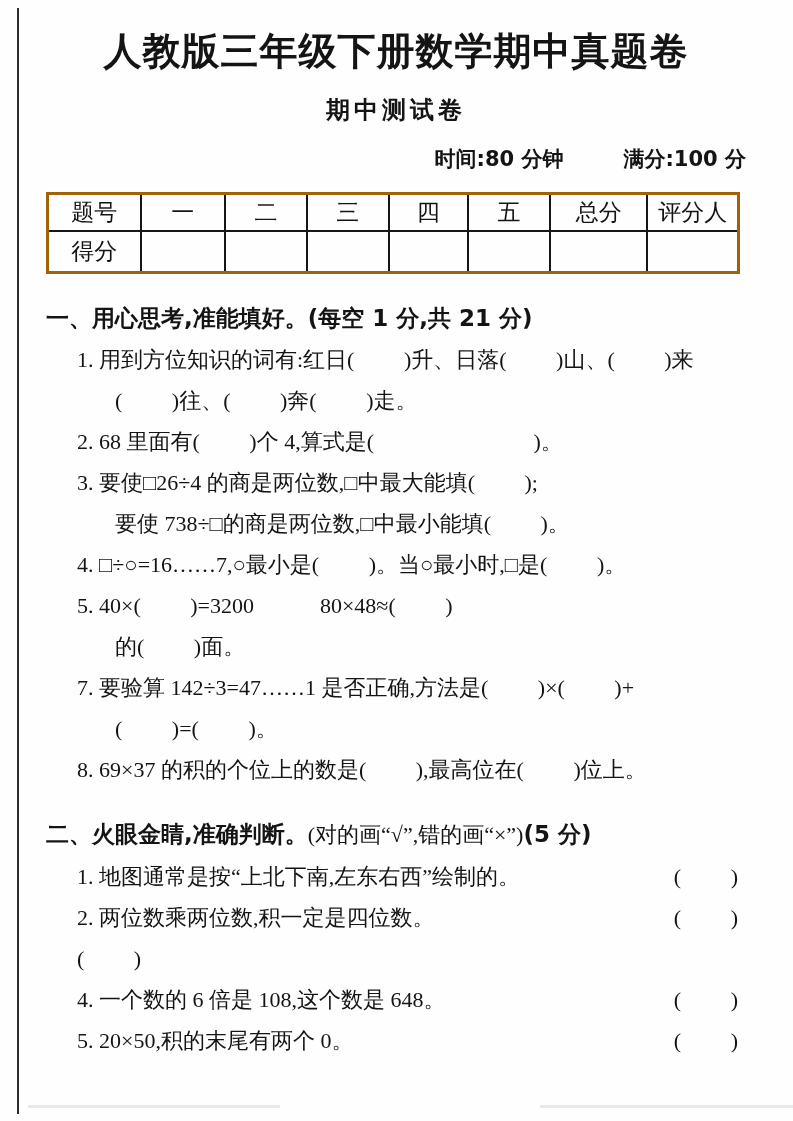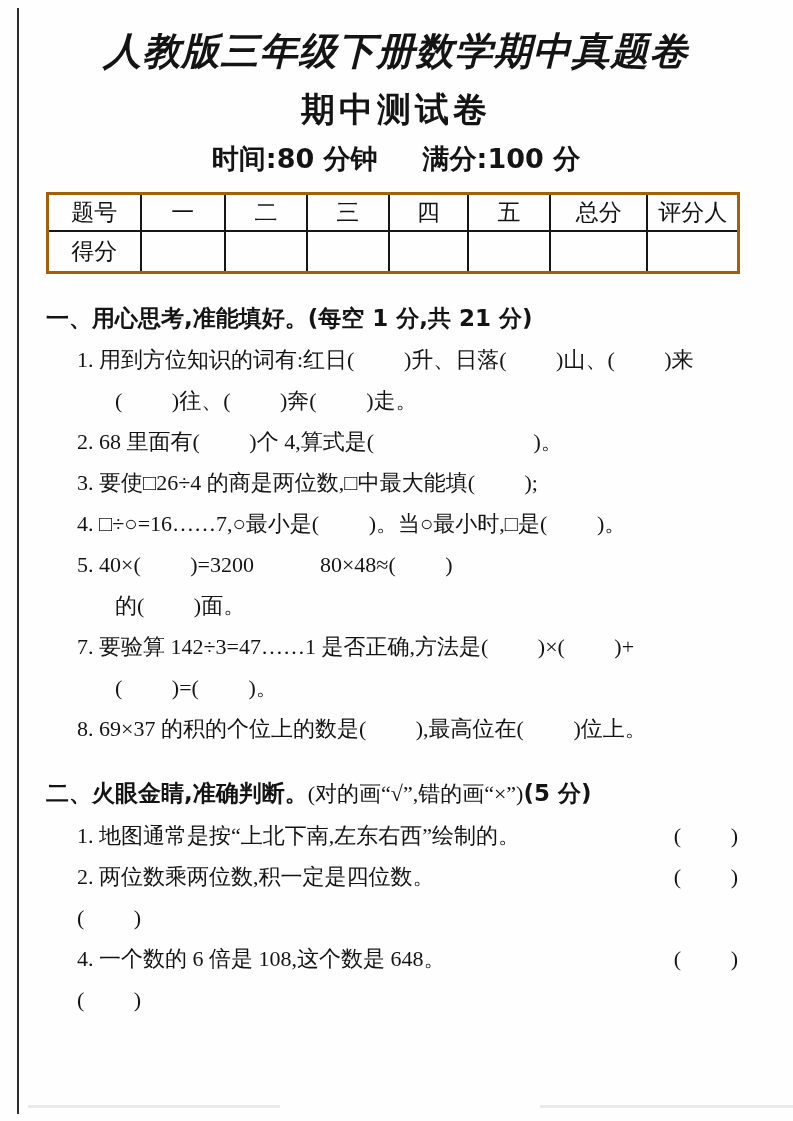--- a/index.html
+++ b/index.html
@@ -19,32 +19,31 @@
   .scan-strip { position: absolute; height: 3px; background: #e9e9e9; top: 1105px; }
   .scan-strip.a { left: 28px; width: 252px; }
   .scan-strip.b { left: 540px; width: 253px; }
 
   .content { position: absolute; left: 46px; top: 0; width: 700px; }
 
   .exam-title {
     margin: 28px 0 0 0; text-align: center;
     font-size: 38px; font-weight: bold; letter-spacing: 1px;
     line-height: 46px;
-    font-style: italic;
   }
   .exam-subtitle {
     margin-top: 18px; text-align: center;
-    font-size: 34px; font-weight: bold; letter-spacing: 4px;
+    font-size: 24px; font-weight: bold; letter-spacing: 4px;
     line-height: 36px;
   }
   .meta {
     margin-top: 16px; text-align: center;
     font-family: "DejaVu Sans", "Liberation Sans", sans-serif;
-    font-size: 27px; font-weight: bold; line-height: 30px;
-    display: flex; justify-content: center; gap: 45px;
+    font-size: 21px; font-weight: bold; line-height: 30px;
+    display: flex; justify-content: flex-end; gap: 60px;
   }
 
   table.score-table {
     margin-top: 18px; width: 694px;
     border-collapse: collapse;
     font-size: 23px;
   }
   table.score-table td {
     border: 2px solid #161616;
     text-align: center; vertical-align: middle; padding: 0;
@@ -108,20 +107,21 @@
     </tr>
   </tbody>
     </table>
 
   <div>
     <p class="sec-title"><span>一、用心思考,准能填好。</span><span>(每空 1 分,共 21 分)</span></p>
     <p class="q">1. 用到方位知识的词有:红日(　　 )升、日落(　　 )山、(　　 )来</p>
     <p class="q cont">(　　 )往、(　　 )奔(　　 )走。</p>
     <p class="q">2. 68 里面有(　　 )个 4,算式是(　　　　　　　 )。</p>
     <p class="q">3. 要使□26÷4 的商是两位数,□中最大能填(　　 );</p>
+    <p class="q cont">要使 738÷□的商是两位数,□中最小能填(　　 )。</p>
     <p class="q">4. □÷○=16……7,○最小是(　　 )。当○最小时,□是(　　 )。</p>
     <p class="q">5. 40×(　　 )=3200　　　80×48≈(　　 )</p>
     <p class="q cont">的(　　 )面。</p>
     <p class="q">7. 要验算 142÷3=47……1 是否正确,方法是(　　 )×(　　 )+</p>
     <p class="q cont">(　　 )=(　　 )。</p>
     <p class="q">8. 69×37 的积的个位上的数是(　　 ),最高位在(　　 )位上。</p>
   </div>
 
   <div>
     <p class="sec-title"><span>二、火眼金睛,准确判断。</span><span class="note">(对的画“√”,错的画“×”)</span><span>(5 分)</span></p>
@@ -134,17 +134,18 @@
         <span>(　　 )</span>
       </p>
     <p class="q judge">
         <span>(　　 )</span>
       </p>
     <p class="q judge">
         <span>4. 一个数的 6 倍是 108,这个数是 648。</span>
         <span>(　　 )</span>
       </p>
     <p class="q judge">
+        <span>5. 20×50,积的末尾有两个 0。</span>
         <span>(　　 )</span>
       </p>
   </div>
 
 </div>
 
 </body></html>

